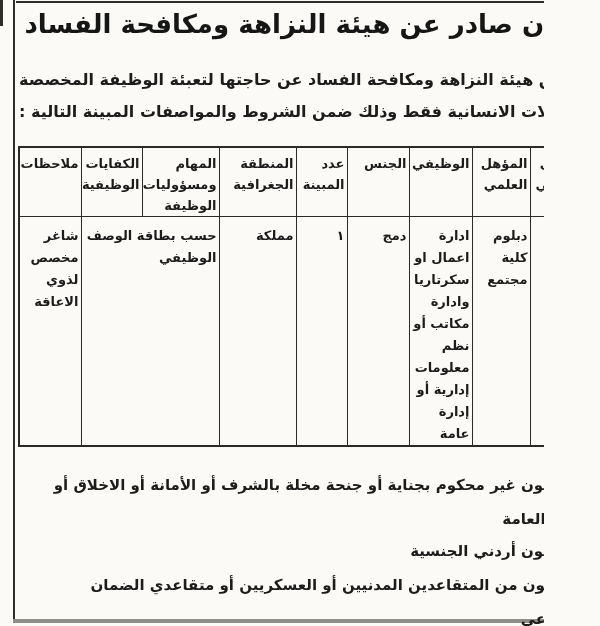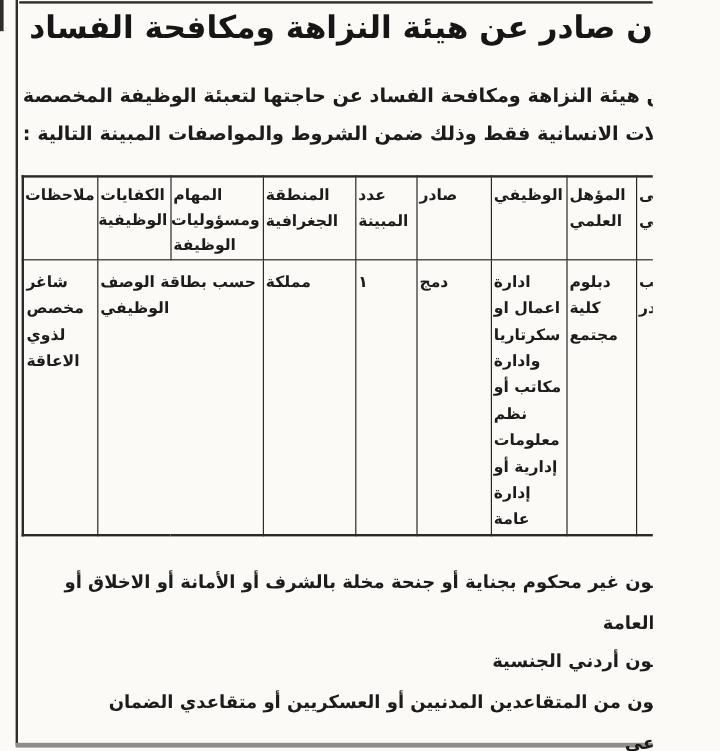--- a/index.html
+++ b/index.html
@@ -44,21 +44,21 @@
     width:577px;
     border-collapse:collapse;
     table-layout:fixed;
     border:2px solid #2b2a28;
     background:#fbfaf6;
   }
   table.vacancy th, table.vacancy td{
     border:1px solid #2b2a28;
     font-size:13px;
     font-weight:bold;
-    text-align:left;
+    text-align:right;
     vertical-align:top;
     line-height:21px;
     padding:5px 2px 0 2px;
     overflow:hidden;
     color:#1c1c1c;
   }
   tr.hdr{height:66px;}
   tr.data{height:203px;}
   tr.data td{padding-top:8px;line-height:22px;}
 
@@ -105,21 +105,21 @@
           <col style="width:77px">
         <col style="width:77px">
           <col style="width:61px">
           <col style="width:62px">
       </colgroup>
       <tbody>
           <tr class="hdr">
         <th>المسمى الوظيفي</th>
         <th>المؤهل العلمي</th>
         <th>الوظيفي</th>
-        <th>صادر</th>
+        <th>الجنس</th>
         <th>عدد المبينة</th>
         <th>المنطقة الجغرافية</th>
         <th>المهام ومسؤوليات الوظيفة</th>
         <th>الكفايات الوظيفية</th>
         <th>ملاحظات</th>
       </tr>
       <tr class="data">
         <td>كاتب صادر</td>
         <td>دبلوم كلية مجتمع</td>
         <td>ادارة اعمال او سكرتاريا وادارة مكاتب أو نظم معلومات إدارية أو إدارة عامة</td>

